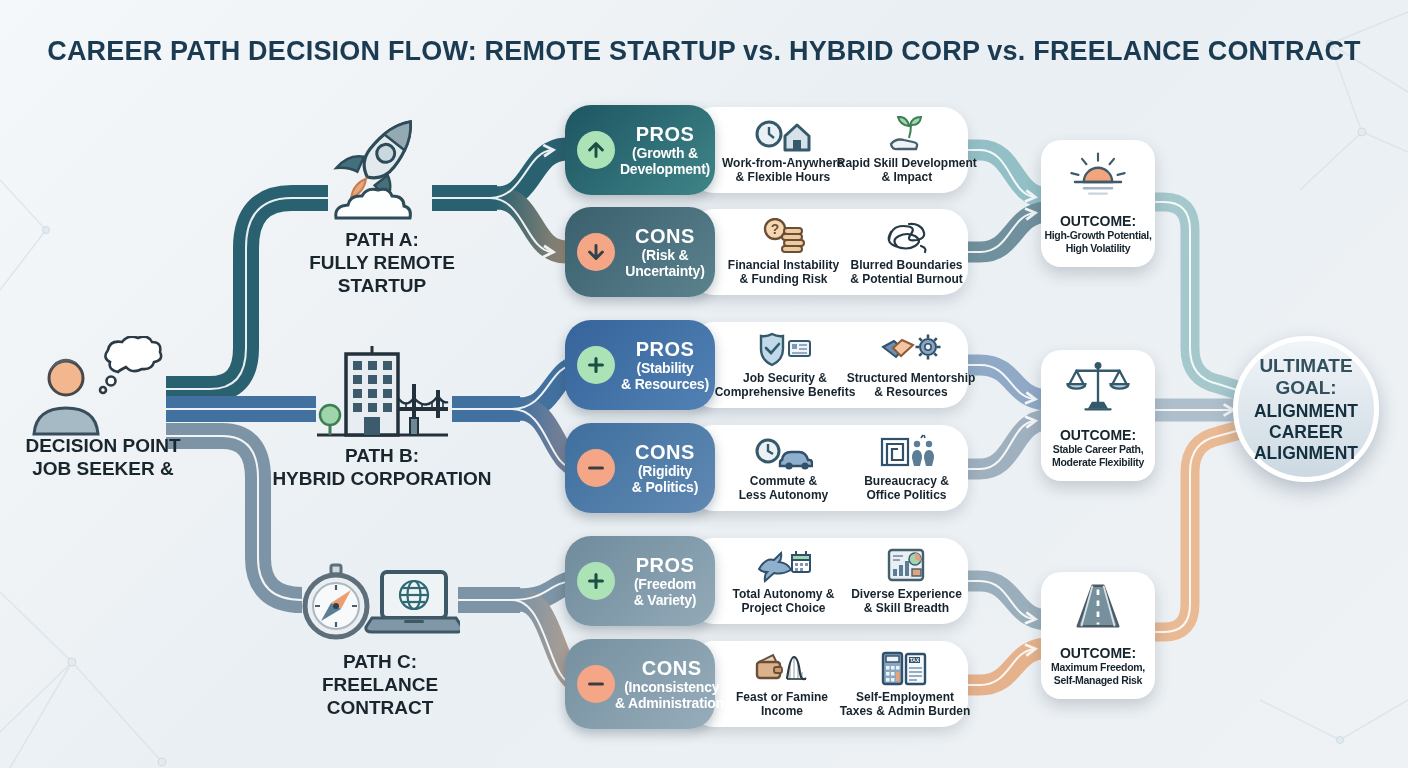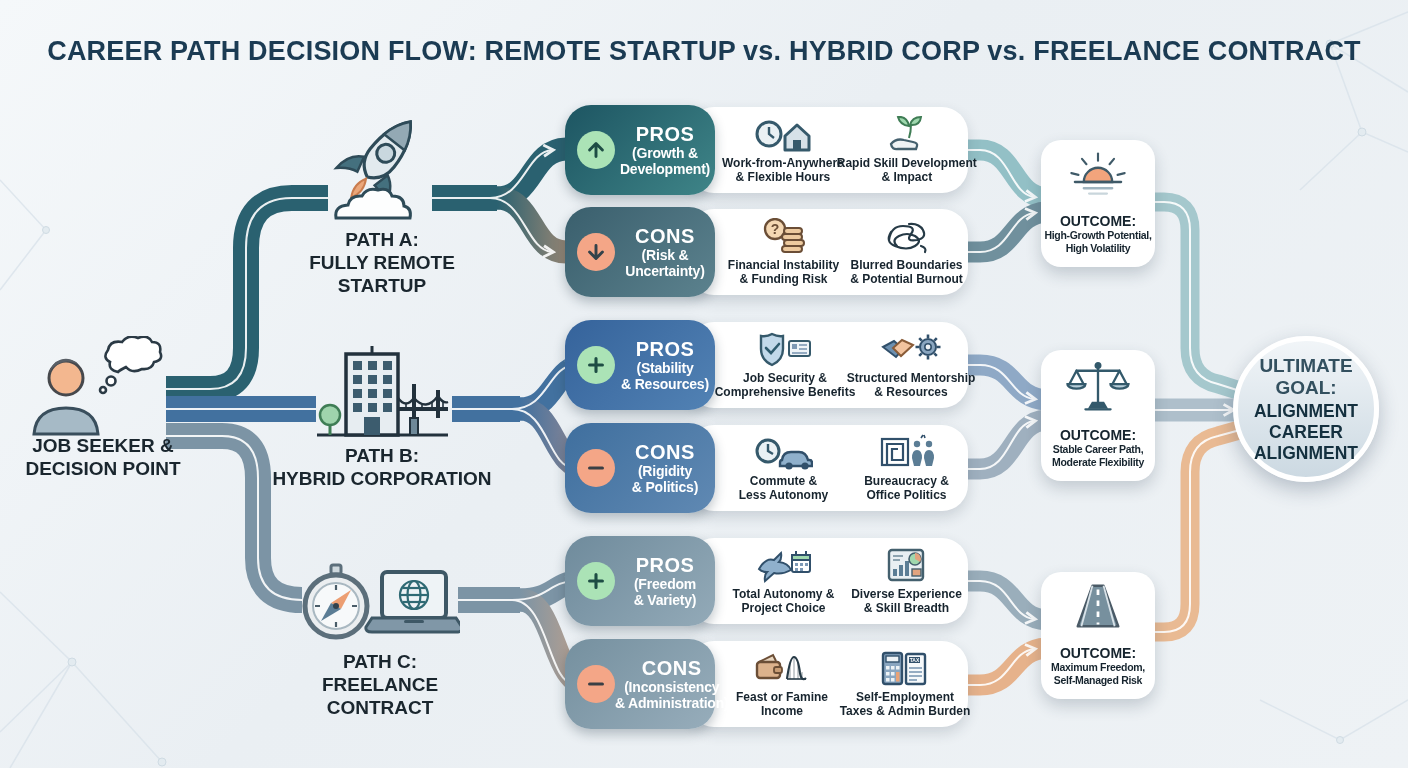--- a/index.html
+++ b/index.html
@@ -177,22 +177,22 @@
     <g fill="#ffffff" stroke="#2b3a45" stroke-width="2.6">
       <path d="M104 36 q-10 -2 -8 -10 q-8 -4 -2 -12 q2 -10 14 -8 q6 -8 16 -4 q10 -4 14 4 q10 0 8 10 q4 8 -6 10 q-2 8 -12 7 q-10 5 -16 -2 q-6 3 -8 5z"></path>
       <circle cx="97" cy="45" r="4.5"></circle>
         <circle cx="89" cy="54" r="3"></circle>
     </g>
     <circle cx="52" cy="42" r="17" fill="#f3b78f" stroke="#46484c" stroke-width="3"></circle>
     <path d="M35 38 a17 17 0 0 1 30 -9 q-10 -6 -19 -2 q-9 4 -11 11z" fill="#595f66"></path>
     <path d="M20 98 q2 -26 32 -26 q30 0 32 26 z" fill="#a6bac6" stroke="#394e5c" stroke-width="3"></path>
   </svg>
   <div id="start-label" class="plab">
+    <div>DECISION POINT</div>
     <div>JOB SEEKER &amp;</div>
-    <div>DECISION POINT</div>
   </div>
 
   <svg id="icon-a" class="abs content" width="112" height="124" viewBox="0 0 112 124">
     <g transform="rotate(38 56 56)">
       <path d="M58 6 q15 17 15 46 q0 17 -15 24 q-15 -7 -15 -24 q0 -29 15 -46z" fill="#e2eaee" stroke="#2e4b58" stroke-width="3.2"></path>
       <path d="M58 6 q10 11 13 26 h-26 q3 -15 13 -26z" fill="#93a9b4" stroke="#2e4b58" stroke-width="2.5"></path>
       <circle cx="58" cy="46" r="9" fill="#c9d8df" stroke="#2e4b58" stroke-width="3"></circle>
       <path d="M43 62 q-14 7 -15 26 q10 -9 19 -10z" fill="#44707e" stroke="#2e4b58" stroke-width="2.5"></path>
       <path d="M73 62 q14 7 15 26 q-10 -9 -19 -10z" fill="#44707e" stroke="#2e4b58" stroke-width="2.5"></path>
       <path d="M58 78 q7 12 0 24 q-7 -12 0 -24z" fill="#eba77a" stroke="#c97c4e" stroke-width="2"></path>

